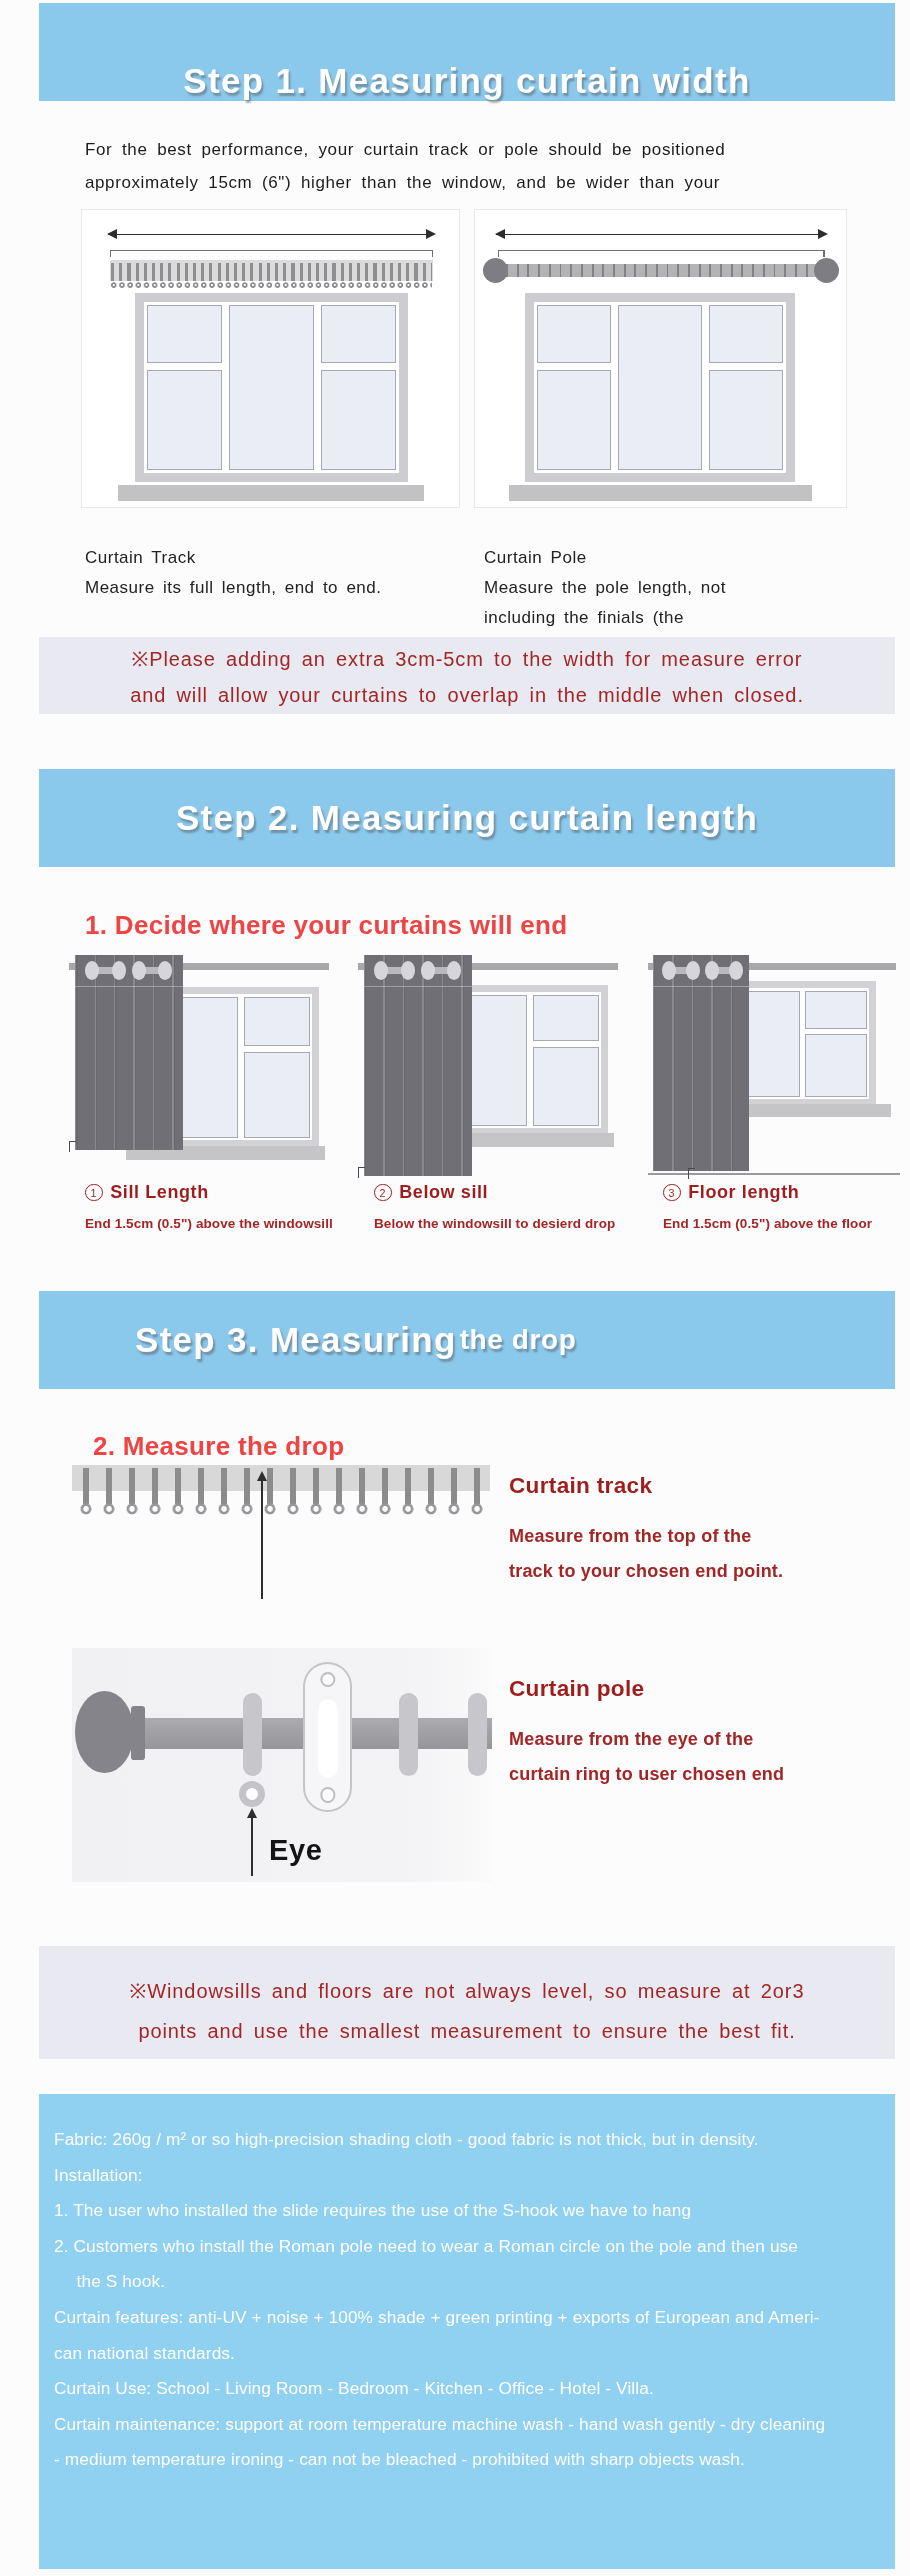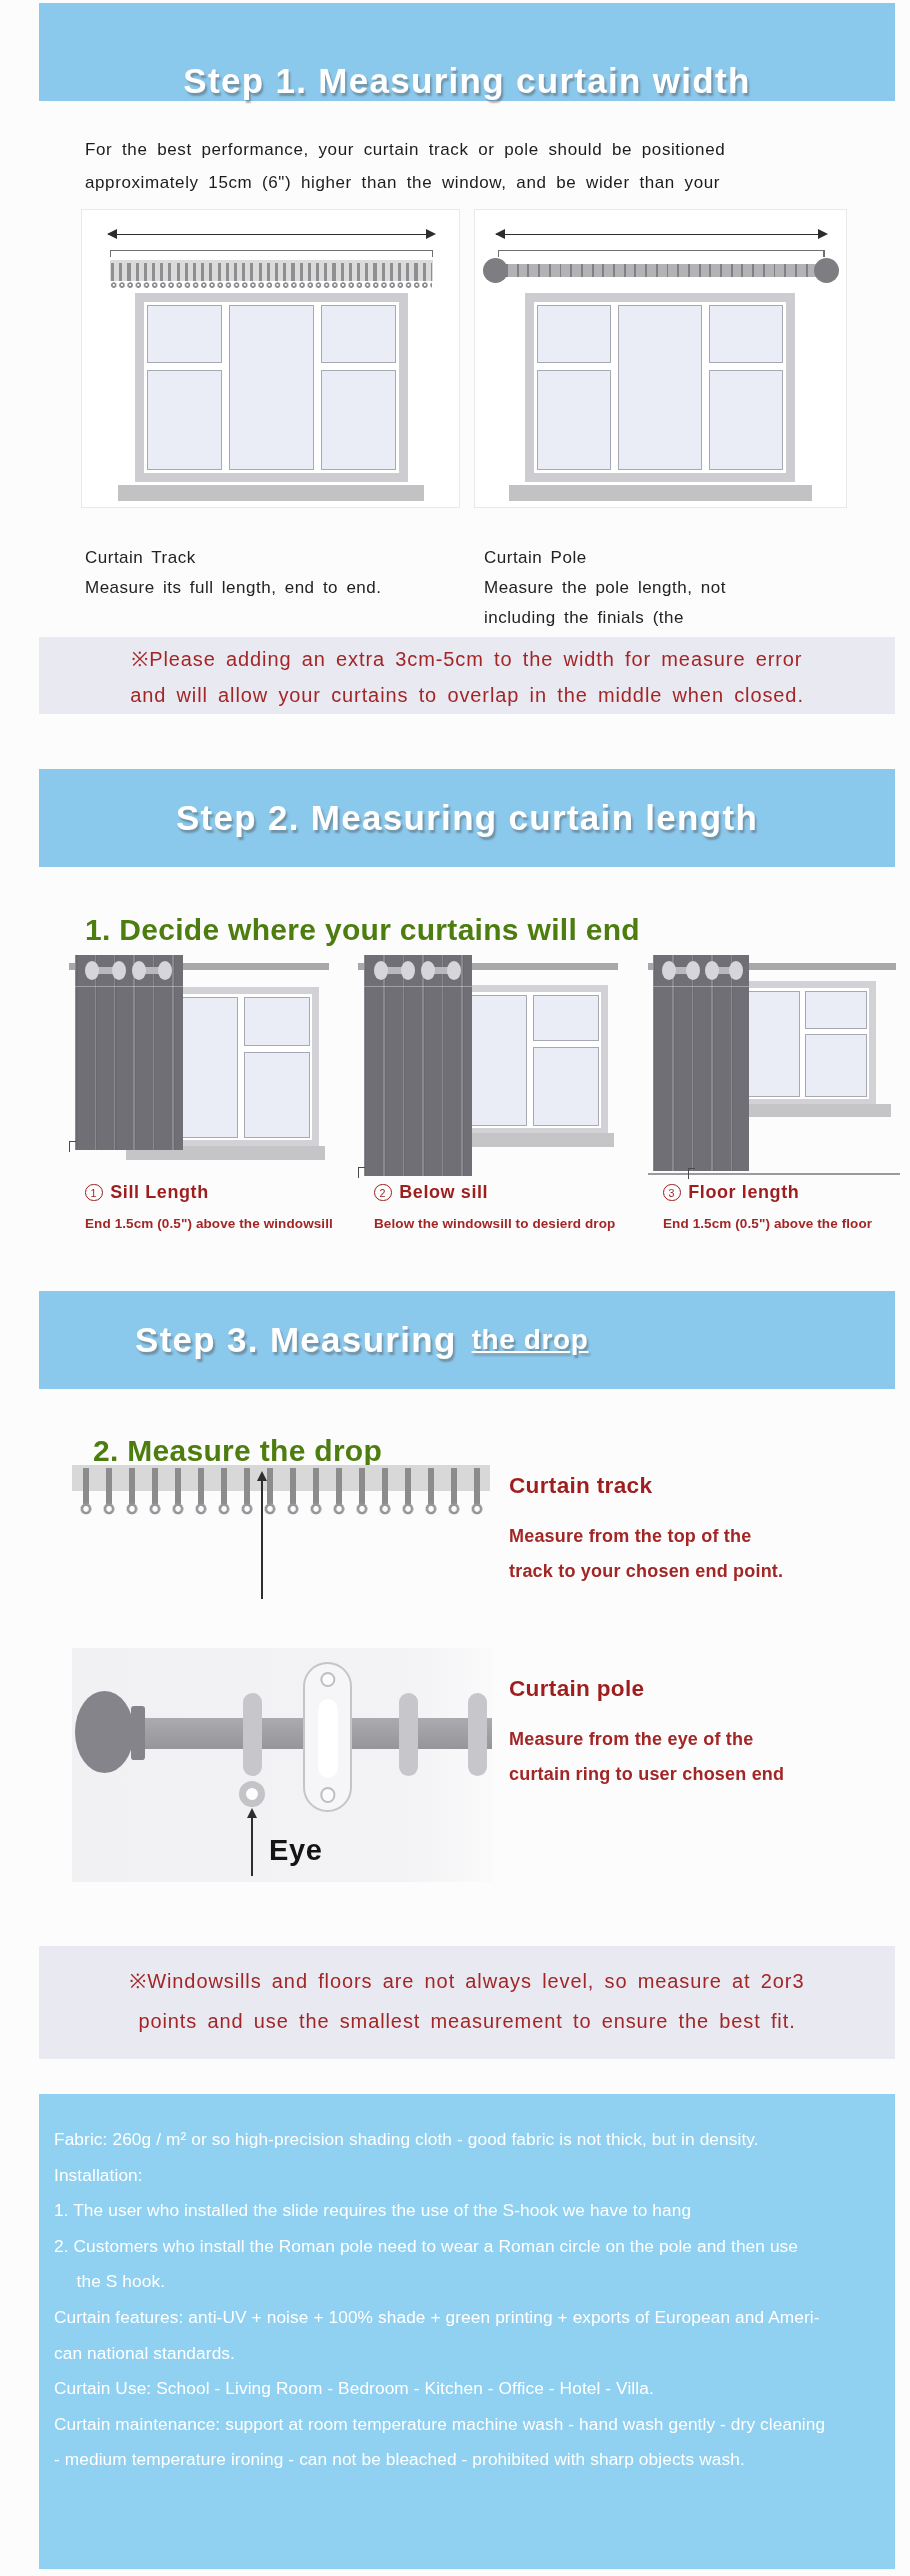--- a/index.html
+++ b/index.html
@@ -6,21 +6,21 @@
   body{font-family:"Liberation Sans",sans-serif;}
   .page{position:relative;width:910px;height:2576px;background:#FCFCFC;overflow:hidden;}
 
   
   .banner{position:absolute;left:39px;width:856px;height:98px;background:#8AC8EC;
     display:flex;align-items:center;justify-content:center;color:#ffffff;font-weight:bold;
     font-size:35px;letter-spacing:1.3px;text-shadow:1.9px 2.5px 1.9px rgba(80,80,80,.45);white-space:nowrap;}
   .b1{top:2.5px;align-items:flex-end;}
   .b2{top:769px;}
   .b3{top:1291px;justify-content:flex-start;padding-left:96px;box-sizing:border-box;}
-  .b3 .sub{font-size:28px;margin-left:15px;letter-spacing:0.6px;text-decoration:underline;}
+  .b3 .sub{font-size:28px;margin-left:3px;letter-spacing:0.6px;}
 
   
   .intro{position:absolute;left:85px;top:133px;font-size:17px;line-height:33px;color:#1C1C1C;
     letter-spacing:0.6px;word-spacing:4.4px;}
   .intro div{white-space:nowrap;}
 
   
   .ibox{position:absolute;top:209px;height:299px;background:#FFFFFF;border:1.3px solid #E9E9E9;box-sizing:border-box;}
   .track-box{left:81px;width:379px;}
   .pole-box{left:474px;width:373px;}
@@ -67,24 +67,24 @@
   
   .cap{position:absolute;top:543px;font-size:17px;line-height:30px;color:#222222;
     letter-spacing:0.5px;word-spacing:3.1px;}
   .c1{left:85px;}.c2{left:484px;}
   .cap div{white-space:nowrap;}
 
   
   .note{position:absolute;left:39px;width:856px;background:#E9E9F2;color:#A32626;
     text-align:center;box-sizing:border-box;}
   .note1{top:637px;height:77px;font-size:20px;line-height:36px;letter-spacing:0.9px;word-spacing:3.8px;padding-top:3.8px;}
-  .note2{top:1946px;height:113px;font-size:20px;line-height:40px;letter-spacing:0.9px;word-spacing:3.8px;padding-top:15px;}
-
-  
-  .heading{position:absolute;font-size:30px;font-weight:bold;color:#4d7c0f;letter-spacing:0.3px;white-space:nowrap;}
+  .note2{top:1946px;height:113px;font-size:20px;line-height:40px;letter-spacing:0.9px;word-spacing:3.8px;padding-top:25px;}
+
+  
+  .heading{position:absolute;font-size:26px;font-weight:bold;color:#ef4444;letter-spacing:0.3px;white-space:nowrap;}
   .h2a{left:85px;top:888px;}
   .h2b{left:93px;top:1409px;}
 
   
   .tile{position:absolute;top:947px;height:234px;}
   .t1{left:69px;width:264px;}
   .t2{left:358px;width:264px;}
   .t3{left:648px;width:252px;}
   .rod{position:absolute;background:#A8A8AB;height:7px;top:16.4px;left:0;right:3.8px;z-index:2;}
   .curtain{position:absolute;background:#6F6F75;top:7.5px;z-index:3;

